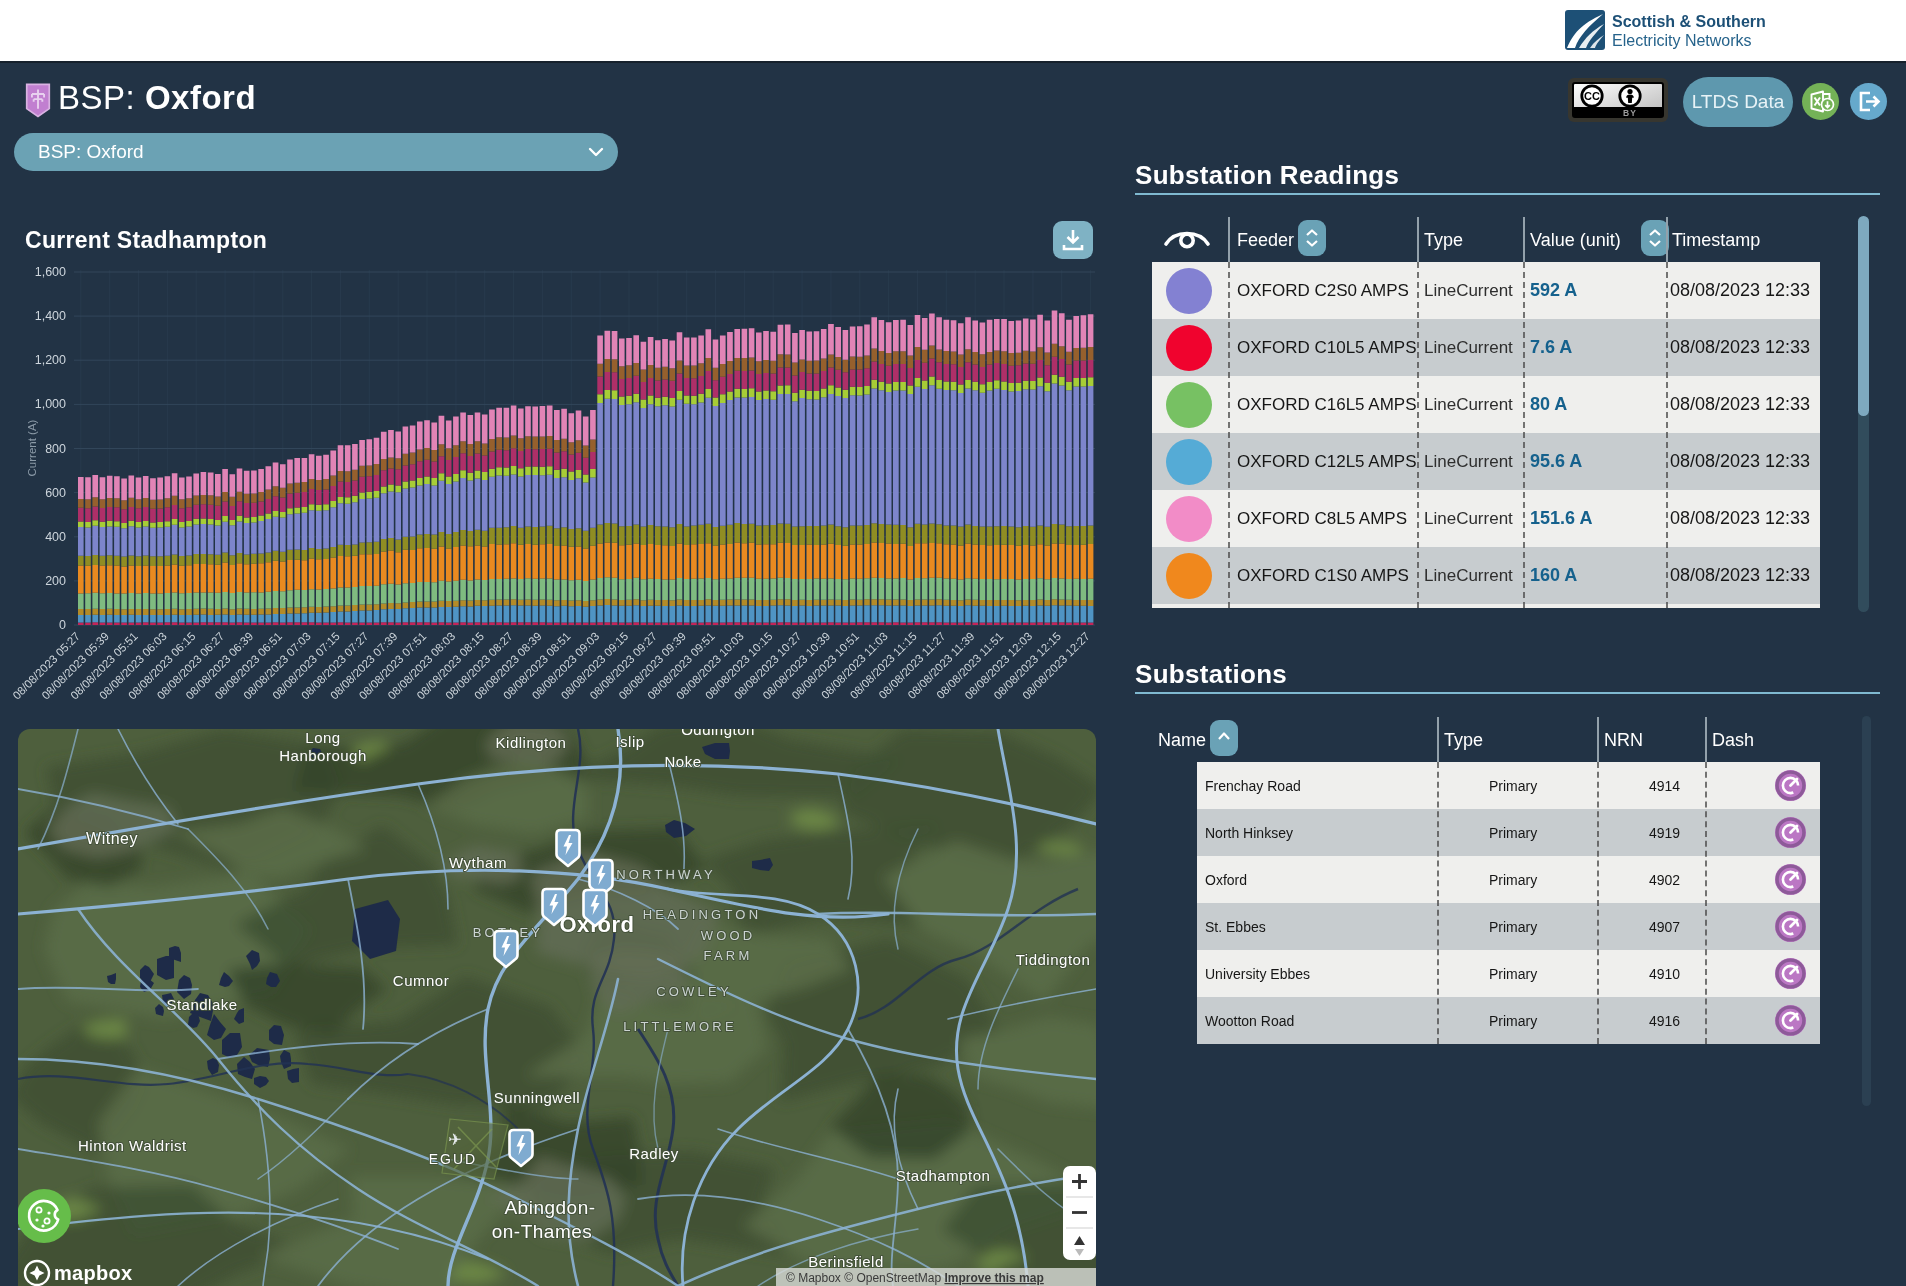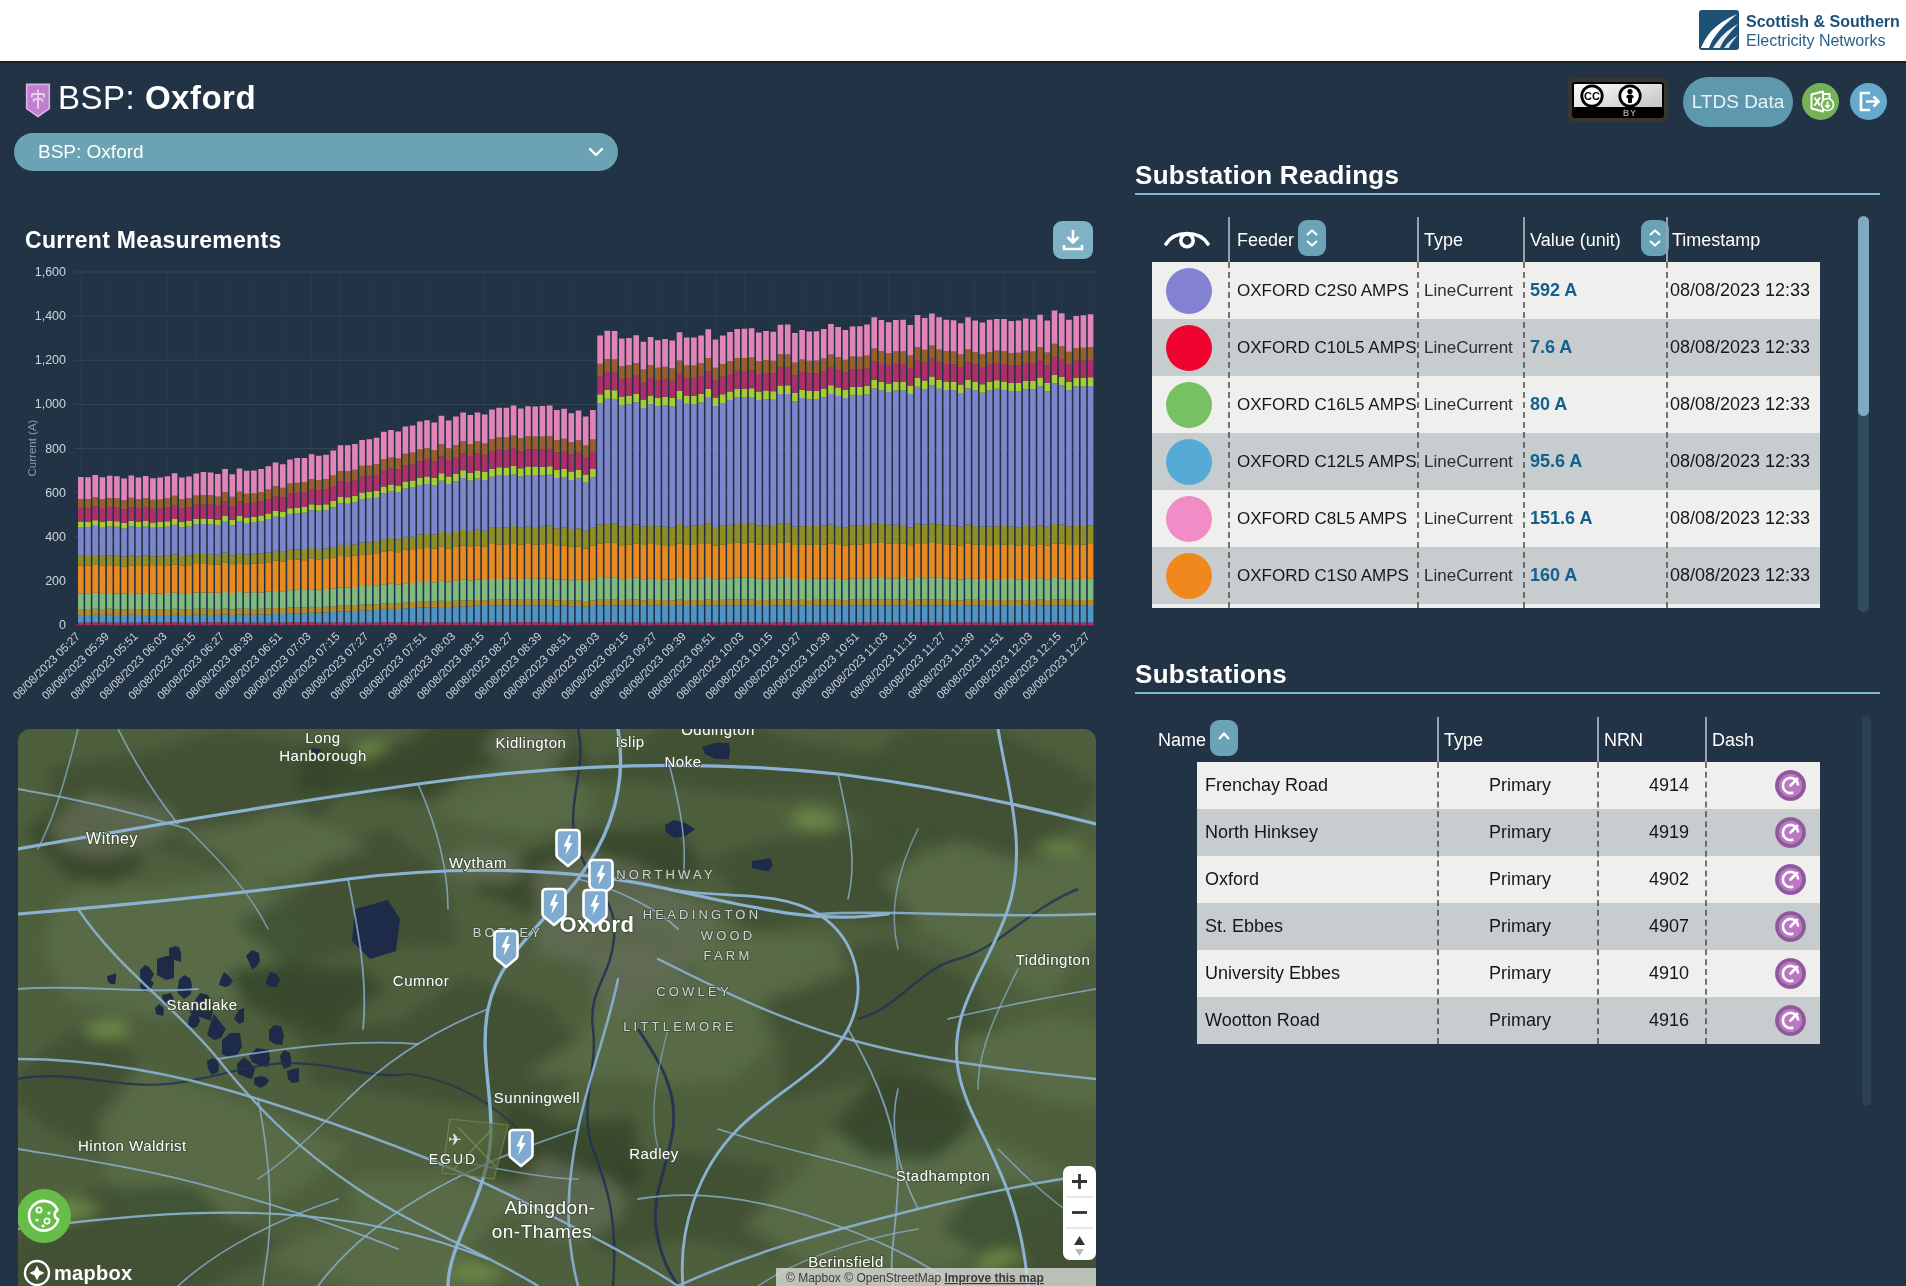--- a/index.html
+++ b/index.html
@@ -3,21 +3,21 @@
 <style>
 * { margin:0; padding:0; box-sizing:border-box; }
 html,body { width:1906px; height:1286px; overflow:hidden; background:#223345; font-family:"Liberation Sans", sans-serif; }
 .abs { position:absolute; }
 
 .topbar { position:absolute; left:0; top:0; width:1906px; height:63px; background:#ffffff; border-bottom:2px solid #16212c; }
 .brand { position:absolute; left:49px; top:14px; font-size:30px; font-weight:bold; letter-spacing:0.5px; color:#1d3a5c; }
 .brand .pin { display:inline-block; vertical-align:-4px; }
 .brand .dash { color:#76a3c3; }
 .brand .beta { font-size:13px; color:#666e74; font-weight:bold; letter-spacing:1px; vertical-align:14px; margin-left:6px; }
-.sse { position:absolute; left:1699px; top:10px; }
+.sse { position:absolute; left:1565px; top:10px; }
 .sse .txt { position:absolute; left:47px; top:2px; width:220px; line-height:19px; font-size:16px; color:#26638b; white-space:nowrap; }
 .sse .txt b { color:#1d5076; }
 
 .shield { position:absolute; left:25px; top:81px; }
 h1 { position:absolute; left:58px; top:79px; font-size:33px; font-weight:normal; color:#ffffff; letter-spacing:0.5px; }
 h1 b { font-weight:bold; }
 .ccbadge { position:absolute; left:1568px; top:78px; }
 .ltds { position:absolute; left:1683px; top:77px; width:110px; height:50px; background:#5e98ae; border-radius:25px; color:#e8f3f7; font-size:19px; text-align:center; line-height:50px; white-space:nowrap; }
 .cbtn { position:absolute; width:37px; height:37px; border-radius:50%; top:83px; }
 .cbtn.green { left:1802px; background:#74b257; }
@@ -49,21 +49,21 @@
 .c-eye { left:14px; }
 .c-feeder { left:85px; font-weight:500; }
 .c-type { left:272px; color:#2e2e2e; font-size:17px; }
 .c-val { left:378px; color:#15618d; font-weight:bold; font-size:18px; }
 .c-ts { left:518px; font-size:18px; }
 .rrow::before, .rrow::after, .rrow .mid1, .rrow .mid2 { content:none; }
 .vline { position:absolute; top:0; bottom:0; width:0; border-left:2px dashed #4a4a4a; opacity:0.75; }
 
 .sbar { position:absolute; border-radius:5.5px; }
 
-.stable { position:absolute; left:1152px; top:762px; width:668px; font-size:18px; color:#161616; overflow:hidden; height:282px;padding-left:45px; }
+.stable { position:absolute; left:1152px; top:762px; width:668px; font-size:14px; color:#161616; overflow:hidden; height:282px;padding-left:45px; }
 .shead { position:absolute; left:1152px; top:715px; width:668px; height:47px; color:#ffffff; }
 .srow { position:relative; height:47px; }
 .srow.odd { background:#efefed; }
 .srow.even { background:#c7cccf; }
 .srow > div { position:absolute; top:0; height:100%; display:flex; align-items:center; white-space:nowrap; }
 .s-name { left:8px; }
 .s-type { left:292px; }
 .s-nrn { left:452px; }
 .s-dash { left:578px; }
 </style></head>
@@ -113,21 +113,21 @@
     </svg></div>
 <div class="cbtn blue"><svg width="37" height="37" viewBox="0 0 37 37">
       <path d="M20 10 H11 V27 H20" fill="none" stroke="#ffffff" stroke-width="2.6"></path>
       <path d="M16 18.5 H28 M23.5 13.5 L28.5 18.5 L23.5 23.5" fill="none" stroke="#ffffff" stroke-width="2.6"></path>
     </svg></div>
 
 <div class="select">BSP: Oxford<svg class="chev2" width="16" height="10" viewBox="0 0 16 10">
       <path d="M2 2 L8 8 L14 2" stroke="#ffffff" stroke-width="2.4" fill="none" stroke-linecap="round" stroke-linejoin="round"></path>
     </svg></div>
 
-<div class="chtitle">Current Measurements</div>
+<div class="chtitle">Current Stadhampton</div>
 <div class="dlbtn"><svg width="40" height="38" viewBox="0 0 40 38">
       <path d="M20 9 V21 M14.5 16 L20 21.5 L25.5 16" stroke="#ffffff" stroke-width="2.6" fill="none"></path>
       <path d="M11 24 V28 H29 V24" stroke="#ffffff" stroke-width="2.6" fill="none"></path>
     </svg></div>
 <svg class="chart" width="1096" height="460" viewBox="0 0 1096 460" font-family="Liberation Sans, sans-serif">
 <line x1="80.8" y1="8" x2="80.8" y2="363" stroke="#293c4f" stroke-width="1" opacity="0.75"></line>
     <line x1="109.7" y1="8" x2="109.7" y2="363" stroke="#293c4f" stroke-width="1" opacity="0.75"></line>
     <line x1="138.5" y1="8" x2="138.5" y2="363" stroke="#293c4f" stroke-width="1" opacity="0.75"></line>
     <line x1="167.4" y1="8" x2="167.4" y2="363" stroke="#293c4f" stroke-width="1" opacity="0.75"></line>
     <line x1="196.2" y1="8" x2="196.2" y2="363" stroke="#293c4f" stroke-width="1" opacity="0.75"></line>

